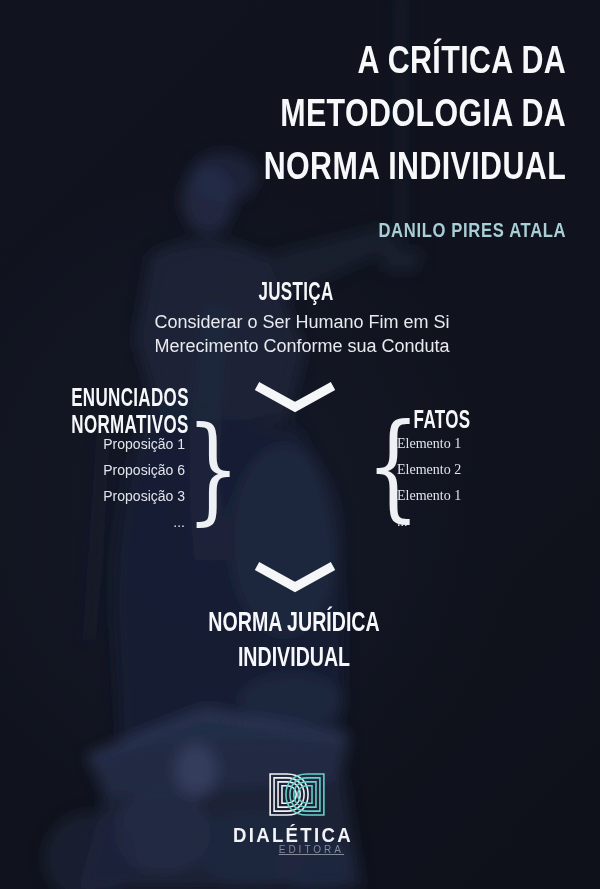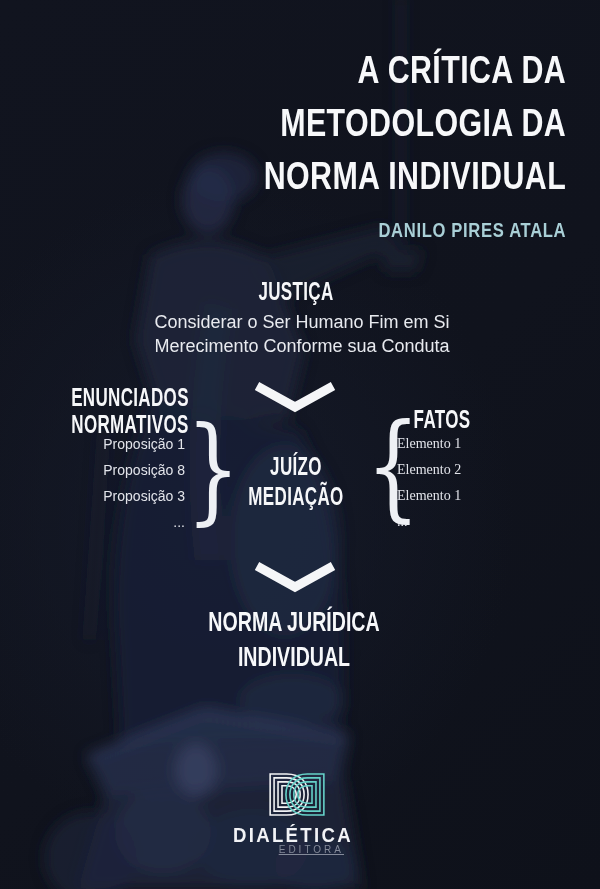--- a/index.html
+++ b/index.html
@@ -21,21 +21,21 @@
     font-weight:bold;
     color:#f6f7f9;
     white-space:nowrap;
     letter-spacing:0.5px;
     line-height:1;
   }
   .sx70{transform:scaleX(0.68);}
   .o-center{transform-origin:50% 50%;}
 
   .title-block{
-    top:44px;right:34px;
+    top:34px;right:34px;
     text-align:right;
   }
   .title-line{
     display:block;
     font-weight:bold;
     font-size:38px;
     line-height:53px;
     color:#f7f8fa;
     letter-spacing:0.5px;
     white-space:nowrap;
@@ -202,30 +202,26 @@
   <svg class="chev chev1" viewBox="0 0 86 32">
     <polyline points="5,5 43,26 81,5" fill="none" stroke="#f5f6f8" stroke-width="9"></polyline>
   </svg>
 
   <div class="abs disp sec-heading left-heading">
     <span>ENUNCIADOS</span>
     <span>NORMATIVOS</span>
   </div>
   <div class="abs list left-list">
     <span>Proposição 1</span>
-    <span>Proposição 8</span>
+    <span>Proposição 6</span>
     <span>Proposição 3</span>
     <span>...</span>
   </div>
   <div class="abs brace brace-close">}</div>
 
-  <div class="abs disp sec-heading center-heading">
-    <span>JUÍZO</span>
-    <span>MEDIAÇÃO</span>
-  </div>
 
   <div class="abs brace brace-open">{</div>
   <div class="abs disp sec-heading fatos-heading">
     <span>FATOS</span>
   </div>
   <div class="abs list right-list">
     <span>Elemento 1</span>
     <span>Elemento 2</span>
     <span>Elemento 1</span>
     <span>...</span>

